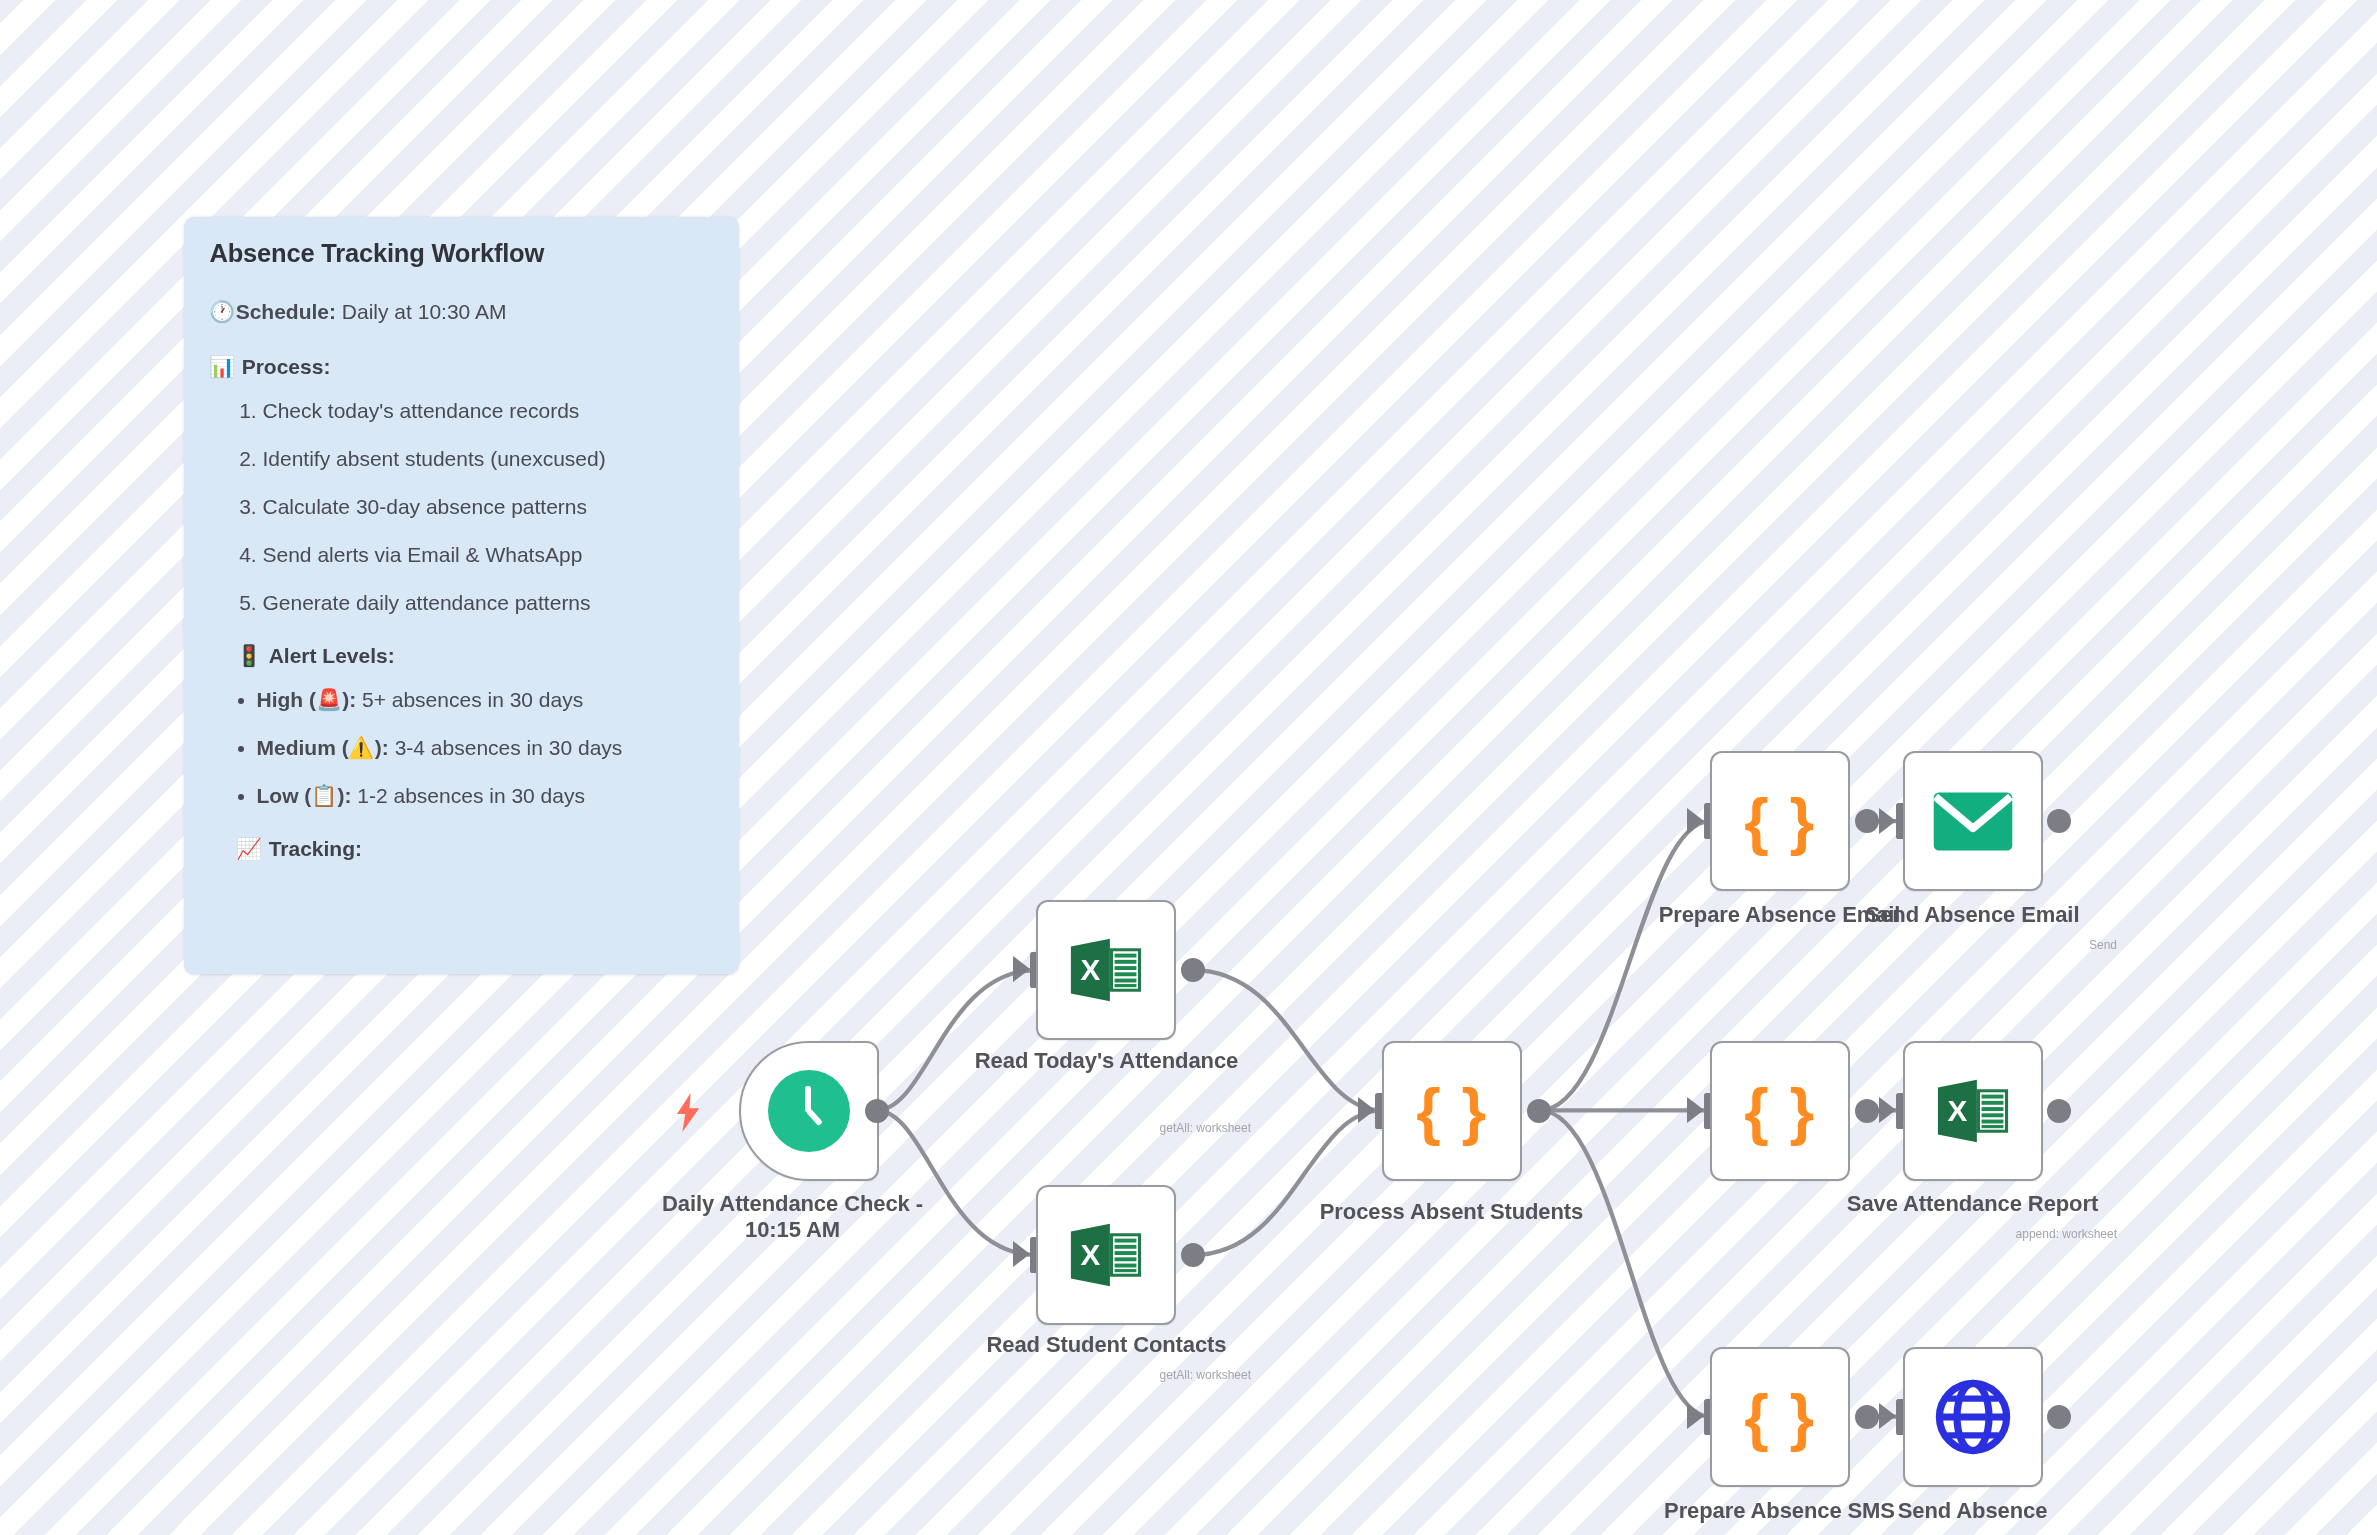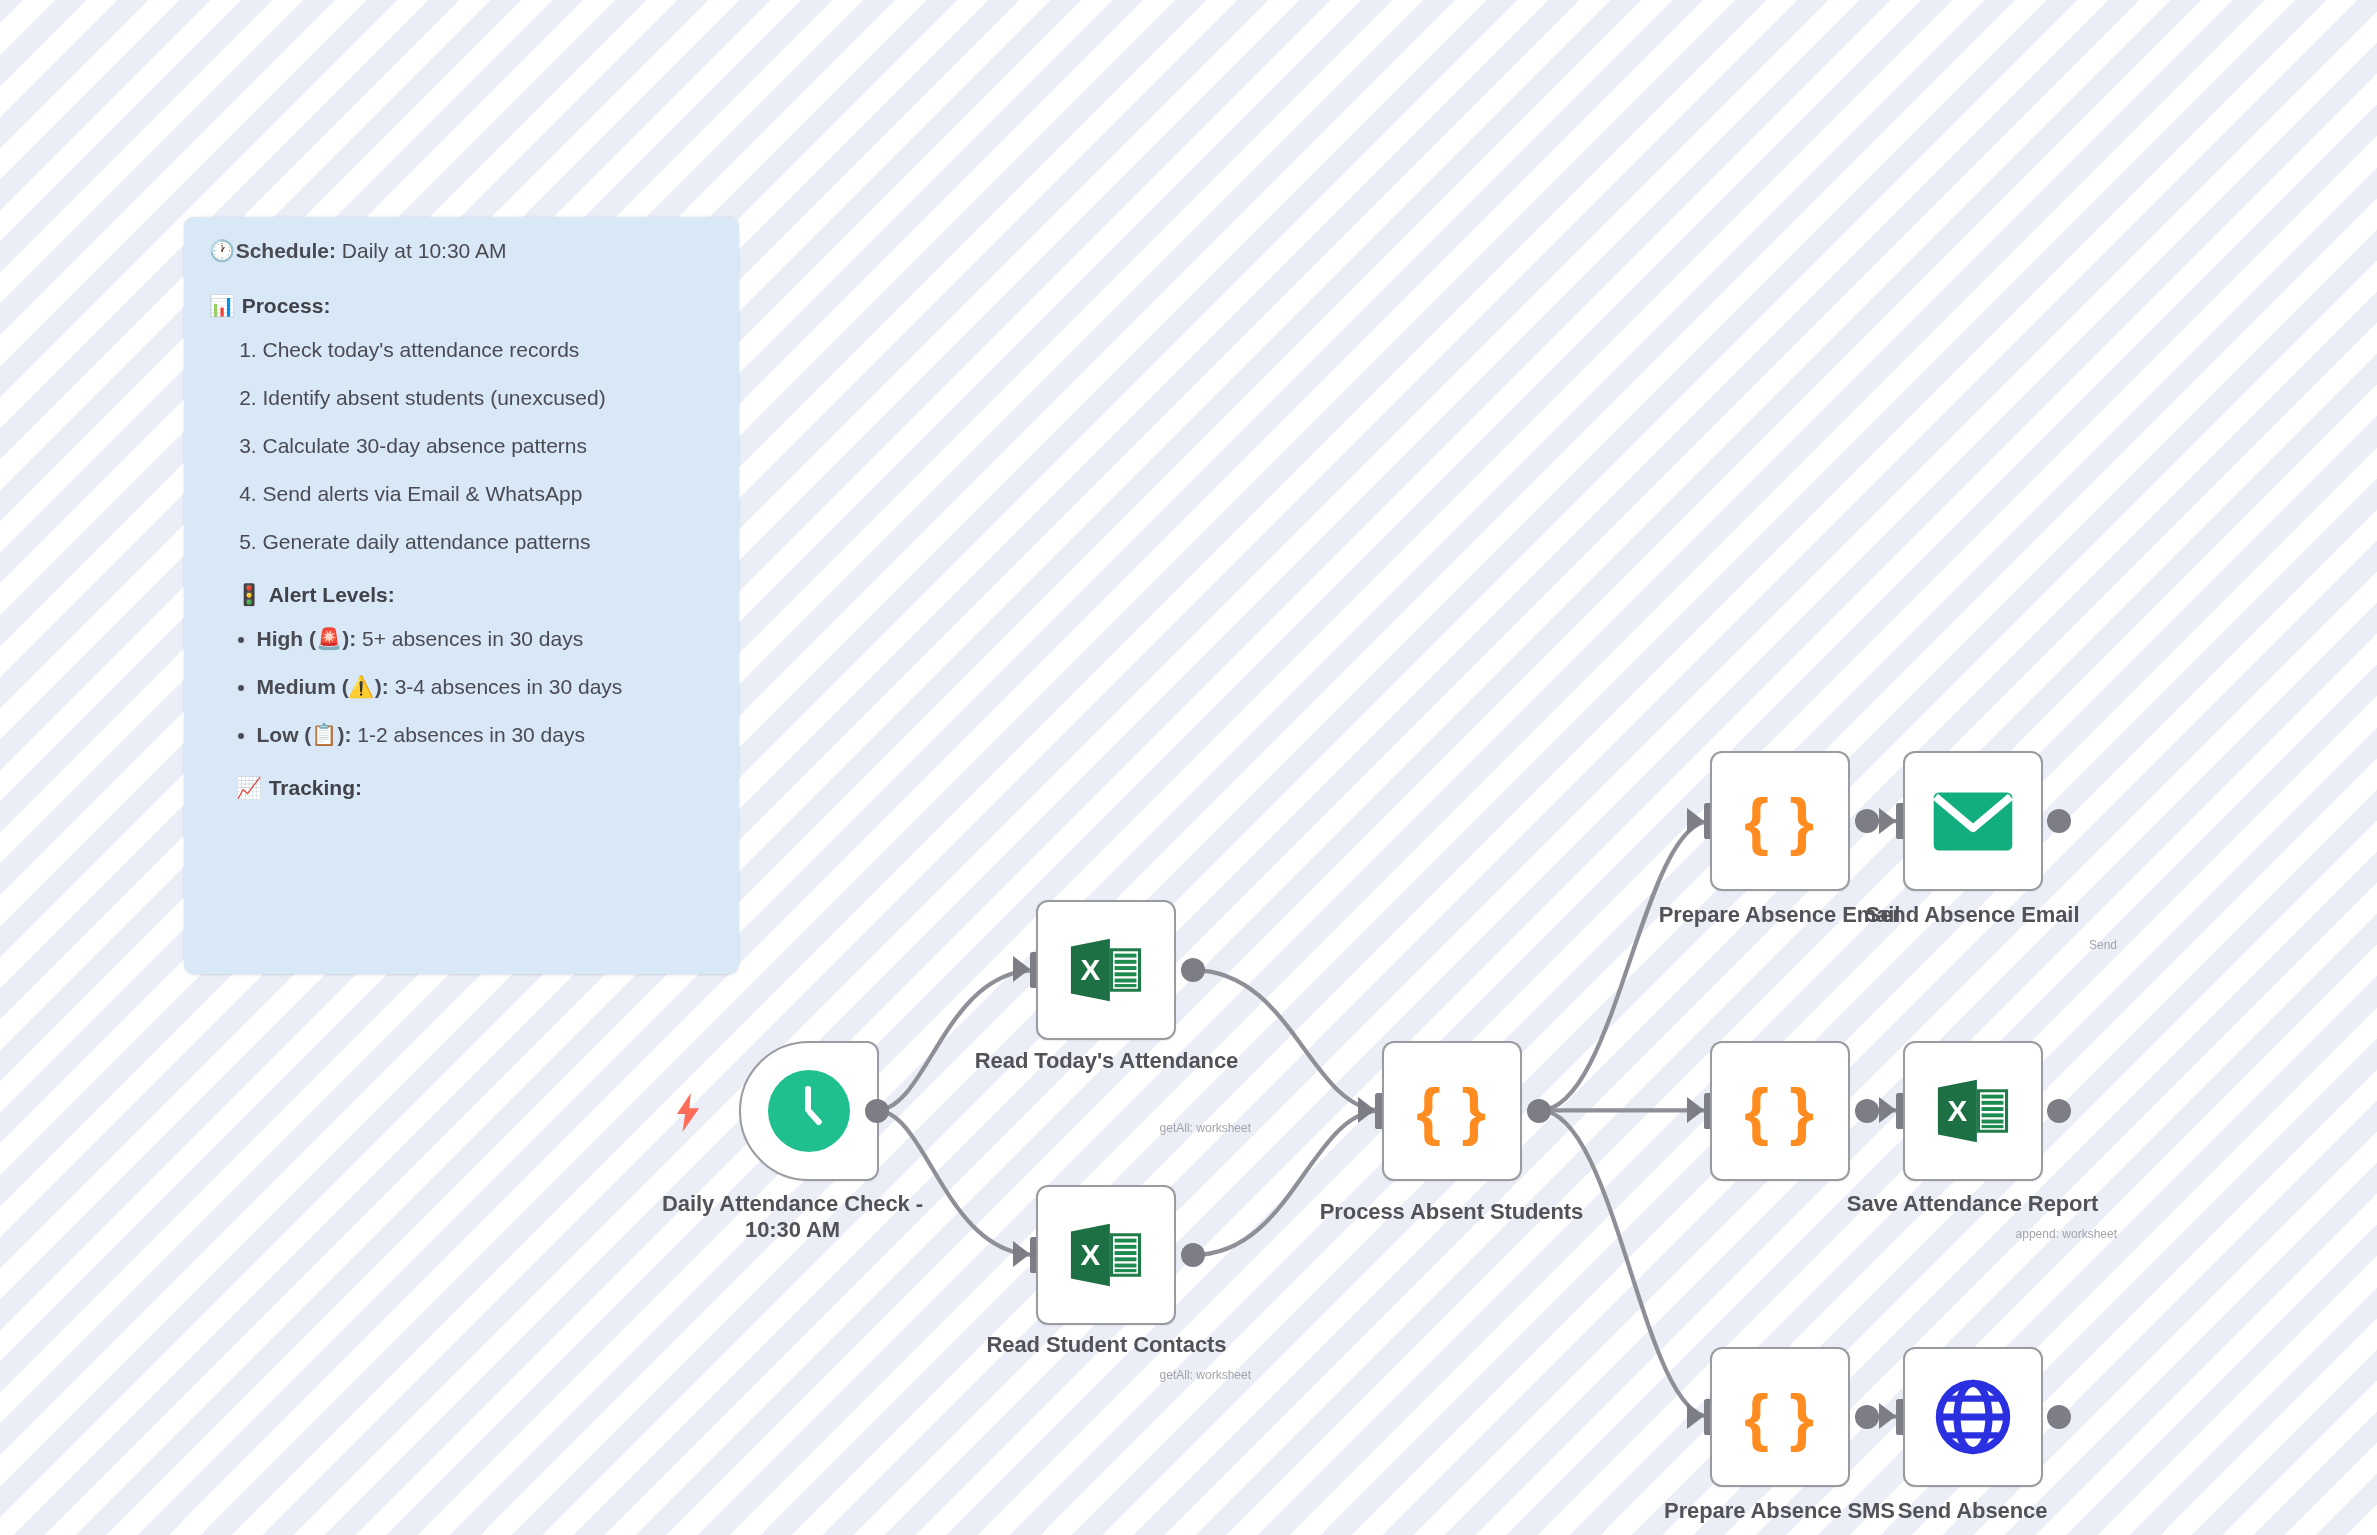--- a/index.html
+++ b/index.html
@@ -126,20 +126,21 @@
     line-height: 1;
   }
   .icon-globe { width: 80px; height: 80px; }
 </style>
 </head>
 <body>
 
 <div id="canvas">
 
   <div id="sticky">
+    <div class="note-title">Absence Tracking Workflow</div>
 
     <div class="schedule">
       <span class="emoji">🕐</span><b>Schedule:</b> <span>Daily at 10:30 AM</span>
     </div>
 
     <div class="sec-head">
       <span class="emoji">📊</span><b>Process:</b>
     </div>
     <ol class="tight">
       <li>Check today's attendance records</li>
@@ -188,21 +189,21 @@
 
   <div class="bolt" style="left:671px; top:1093px;">
     <svg width="34" height="39" viewBox="0 0 24 28">
         <path d="M14 0 L4 15 H10 L8 28 L20 11 H13 Z" fill="#ff6d5a"></path>
       </svg>
   </div>
   <div class="node trigger" style="left:739px; top:1041px;">
     <div class="icon-clock"></div>
   </div>
   <div class="dot-out" style="left:865px; top:1099px;"></div>
-  <div class="node-label" style="left:648px; top:1191px;">Daily Attendance Check - 10:30 AM</div>
+  <div class="node-label" style="left:648px; top:1191px;">Daily Attendance Check - 10:15 AM</div>
 
   <div class="arrow-in" style="left:1013px; top:956px;"></div>
   <div class="stub-in" style="left:1030px; top:952px;"></div>
   <div class="node" style="left:1036px; top:900px;">
     <svg width="78" height="78" viewBox="0 0 100 100">
       <path d="M5 20 L55 10 L55 90 L5 80 Z" fill="#1d7044"></path>
       <path d="M55 22 L95 22 L95 78 L55 78 Z" fill="#217a4a"></path>
       <rect x="59" y="26" width="32" height="48" fill="#ffffff"></rect>
       <g fill="#1d8a4f">
         <rect x="61" y="29" width="28" height="5"></rect>

